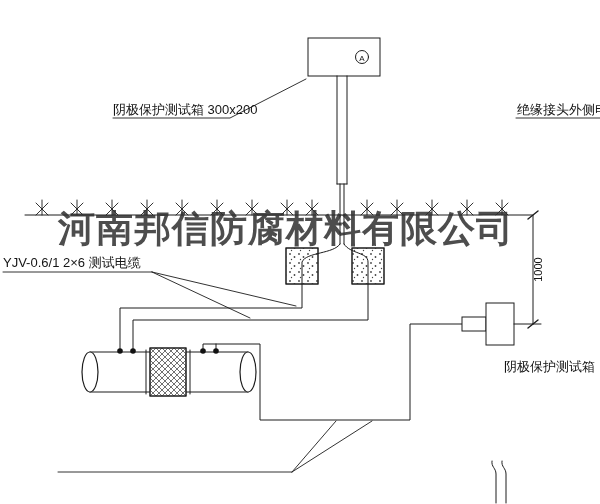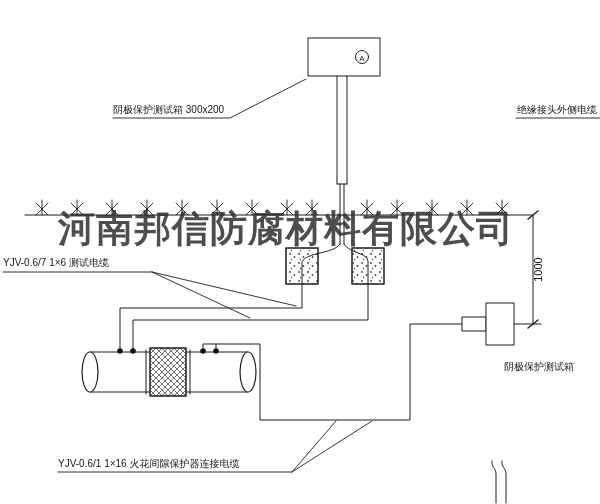--- a/index.html
+++ b/index.html
@@ -1,19 +1,19 @@
 <!DOCTYPE html>
 <html><head>
 <meta charset="utf-8">
 <style>
   html,body{margin:0;padding:0;background:#fff;}
   #page{position:relative;width:600px;height:504px;background:#ffffff;overflow:hidden;
         font-family:"Liberation Sans",sans-serif;color:#1c1c1c;}
   #drawing{position:absolute;left:0;top:0;}
-  .lbl{position:absolute;font-size:10px;line-height:13px;white-space:nowrap;color:#141414;}
+  .lbl{position:absolute;font-size:13px;line-height:13px;white-space:nowrap;color:#141414;}
   .lbl-small{font-size:8px;}
   #watermark{position:absolute;left:58px;top:204px;font-family:"DejaVu Serif","Liberation Serif",serif;
              font-weight:bold;font-size:37px;letter-spacing:1px;white-space:nowrap;
              color:#2e2e2e;opacity:.85;}
   #dim-text{position:absolute;left:516px;top:263px;width:44px;text-align:center;
             font-size:11px;transform:rotate(-90deg);}
   #meter-letter{position:absolute;left:357px;top:52px;width:10px;text-align:center;font-size:8px;}
 </style>
 </head>
 <body>
@@ -118,24 +118,23 @@
     <g>
       <path d="M496,503 L496,474 C496,468 491,467 492,461"></path>
       <path d="M506,503 L506,474 C506,468 501,467 502,461"></path>
     </g>
   </svg>
 
   <div class="lbl" style="left:113px;top:103px;">阴极保护测试箱 300x200</div>
 
   <div class="lbl" style="left:517px;top:103px;">绝缘接头外侧电缆</div>
 
-  <div class="lbl" style="left:3px;top:256px;">YJV-0.6/7  1×6   测试电缆</div>
+  <div class="lbl" style="left:3px;top:256px;">YJV-0.6/1  2×6   测试电缆</div>
 
   <div class="lbl" style="left:504px;top:360px;">阴极保护测试箱</div>
 
-  <div class="lbl" style="left:58px;top:457px;">YJV-0.6/1  1×16   火花间隙保护器连接电缆</div>
 
   <div id="dim-text" class="lbl">1000</div>
 
   <div id="meter-letter" class="lbl lbl-small">A</div>
 
   <div id="watermark">河南邦信防腐材料有限公司</div>
 </div>
 
 </body></html>

